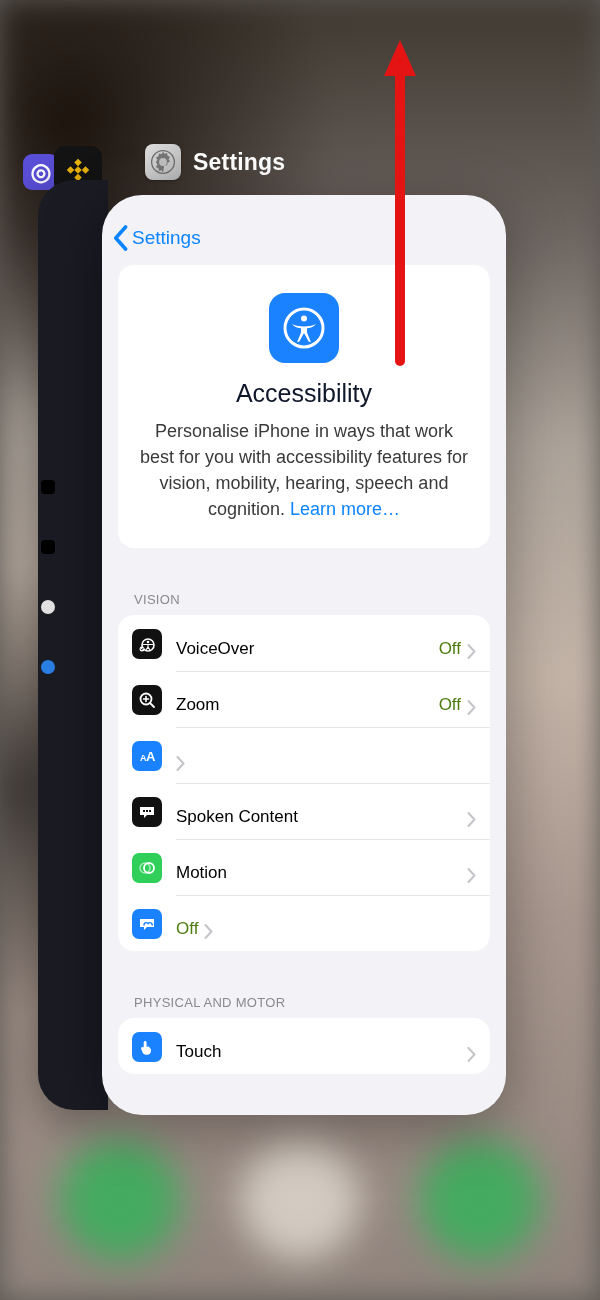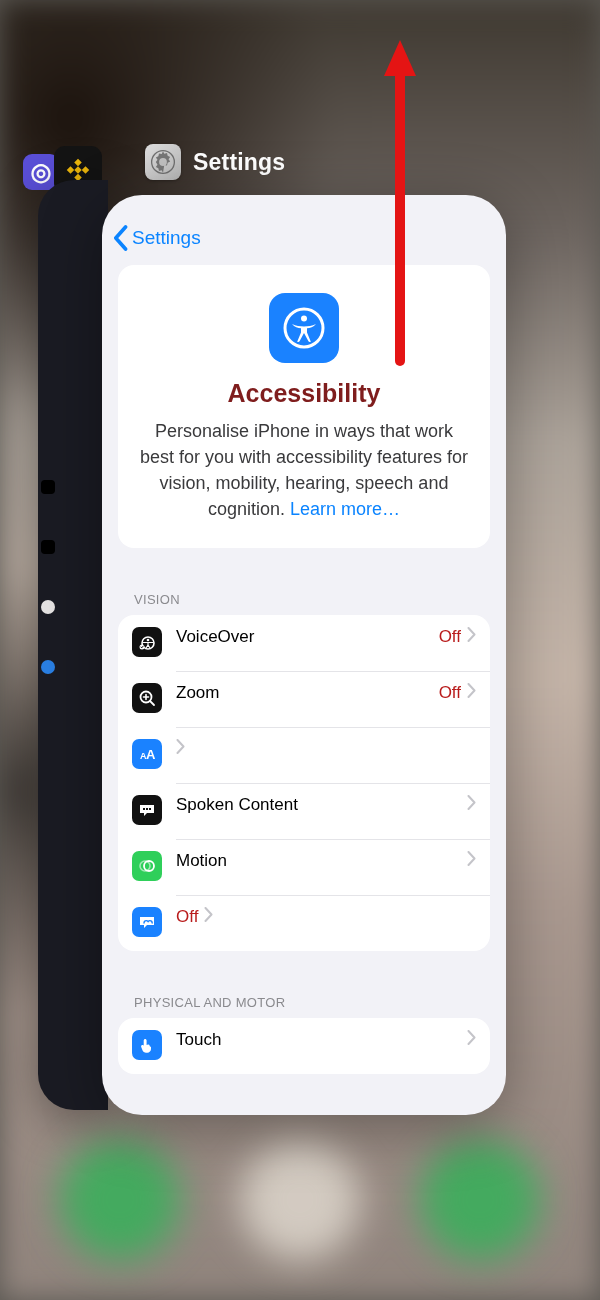--- a/index.html
+++ b/index.html
@@ -34,35 +34,35 @@
 
 .card{position:absolute;left:102px;top:195px;width:404px;height:920px;border-radius:40px;background:#f2f2f7;box-shadow:0 12px 60px rgba(0,0,0,.35);overflow:hidden}
 .nav{padding:30px 18px 14px 10px;display:flex;align-items:center;gap:2px}
 .chev-back{color:#0b84ff;font-size:0}
 .chev-back svg{width:18px;height:26px}
 .nav-label{color:#0b84ff;font-size:19px}
 
 .intro{margin:0 16px;background:#fff;border-radius:16px;padding:28px 20px 26px;text-align:center}
 .big-ico{width:70px;height:70px;border-radius:16px;background:#1a82ff;margin:0 auto 16px;display:flex;align-items:center;justify-content:center}
 .big-ico svg{width:44px;height:44px}
-.intro h1{font-size:25px;font-weight:700;color:#7f1d1d;margin-bottom:10px}
+.intro h1{font-size:25px;font-weight:400;color:#0f172a;margin-bottom:10px}
 .intro p{font-size:18px;color:#3a3a3c;line-height:1.45}
 .intro a{color:#0b84ff;text-decoration:none}
 
 .section-label{font-size:13px;color:#8a8a8e;letter-spacing:.3px;margin:44px 0 8px 32px}
 .list{margin:0 16px;background:#fff;border-radius:16px}
-.row{display:flex;align-items:flex-start;padding:12px 14px 12px 14px;min-height:56px;position:relative}
+.row{display:flex;align-items:flex-end;padding:12px 14px 12px 14px;min-height:56px;position:relative}
 .row+.row::before{content:"";position:absolute;left:58px;right:0;top:0;height:1px;background:#e4e4e8}
 .row-ico{width:30px;height:30px;border-radius:7px;margin-right:14px;display:flex;align-items:center;justify-content:center;flex:0 0 30px}
 .row-ico svg{width:20px;height:20px}
 .ico-black{background:#111}
 .ico-blue{background:#1a82ff}
 .ico-green{background:#2fcf5a}
 .row-label{flex:1;font-size:17px;color:#000}
-.row-value{font-size:17px;color:#b91c1c;margin-right:6px}
+.row-value{font-size:17px;color:#4d7c0f;margin-right:6px}
 .chev{color:#c4c4c9}
 .chev svg{width:9px;height:15px;display:block}
 
 
 .arrow{position:absolute;left:380px;top:36px;pointer-events:none}
 .arrow svg{display:block}
 </style>
 </head>
 <body>
 

